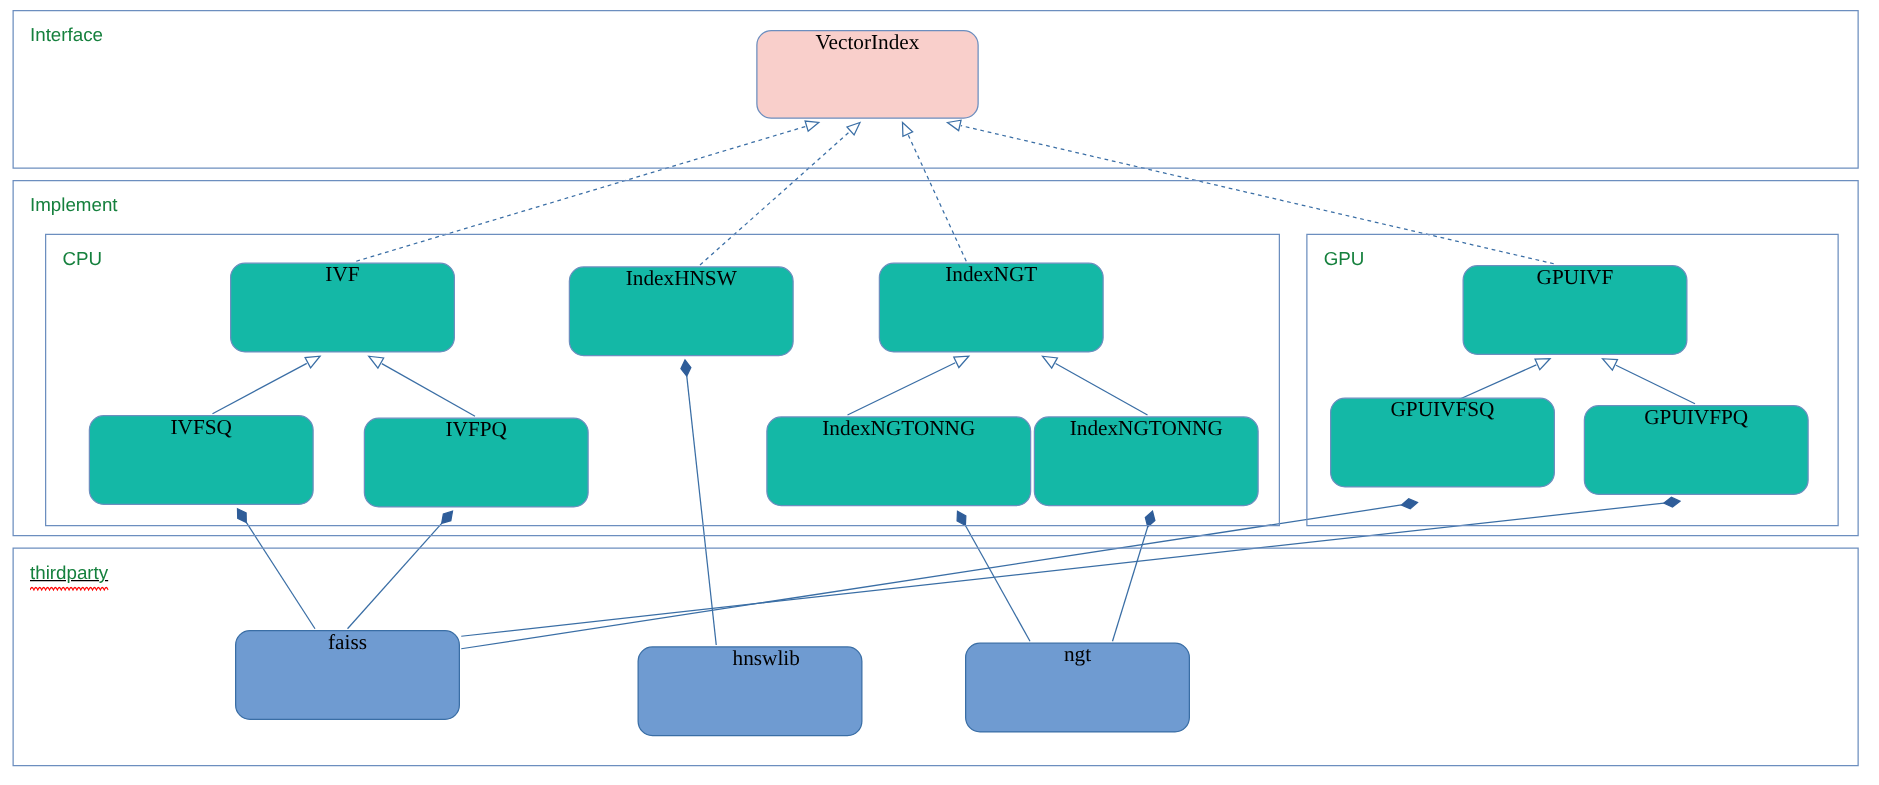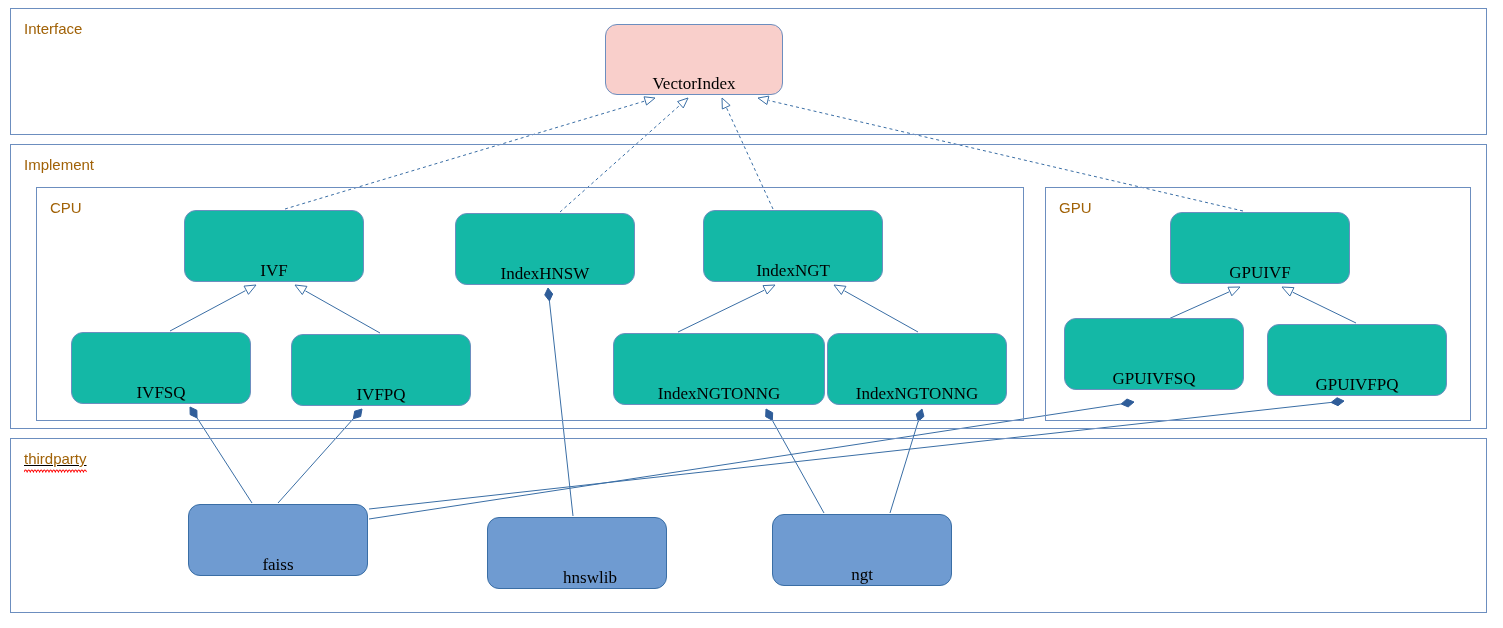--- a/index.html
+++ b/index.html
@@ -28,42 +28,42 @@
   .container {
     position: absolute;
     border: 1px solid #6c8ebf;
     background: transparent;
     box-sizing: border-box;
   }
   .container-label {
     position: absolute;
     font-family: "Liberation Sans", sans-serif;
     font-size: 15px;
-    color: #a16207;
+    color: #15803d;
     white-space: nowrap;
     line-height: 1;
   }
   .label-misspelled {
     text-decoration: underline;
     text-decoration-color: #000000;
   }
   .squiggle {
     position: absolute;
     left: 0;
     bottom: -7px;
     width: 100%;
     height: 5px;
   }
   .node {
     position: absolute;
     box-sizing: border-box;
     border: 1px solid #5f8dd3;
     border-radius: 12px;
     display: flex;
-    align-items: flex-end;
+    align-items: flex-start;
     justify-content: center;
     font-family: "Liberation Serif", serif;
     font-size: 17px;
     color: #000000;
     text-align: center;
     line-height: 1.1;
     z-index: 3;
   }
   .node.pink {
     background: #f9cfcb;
@@ -198,21 +198,21 @@
       </div>
       <div class="node green" style="left: 1064px; top: 318px; width: 180px; height: 72px;">
         <span>GPUIVFSQ</span>
       </div>
       <div class="node green" style="left: 1267px; top: 324px; width: 180px; height: 72px;">
         <span>GPUIVFPQ</span>
       </div>
       <div class="node blue" style="left: 188px; top: 504px; width: 180px; height: 72px;">
         <span>faiss</span>
       </div>
-      <div class="node blue" style="left: 487px; top: 517px; width: 180px; height: 72px; padding-left: 26px;">
+      <div class="node blue" style="left: 510px; top: 517px; width: 180px; height: 72px; padding-left: 26px;">
         <span>hnswlib</span>
       </div>
       <div class="node blue" style="left: 772px; top: 514px; width: 180px; height: 72px;">
         <span>ngt</span>
       </div>
     </div>
 
 </div>
 
 </body></html>

